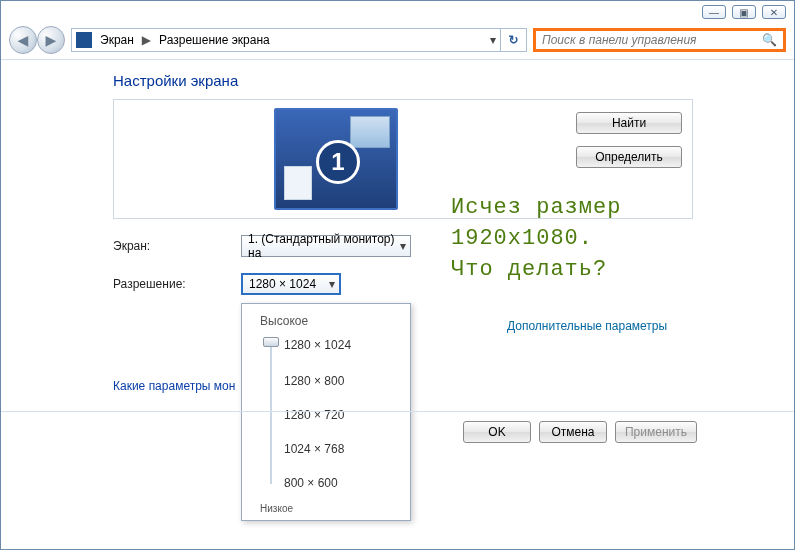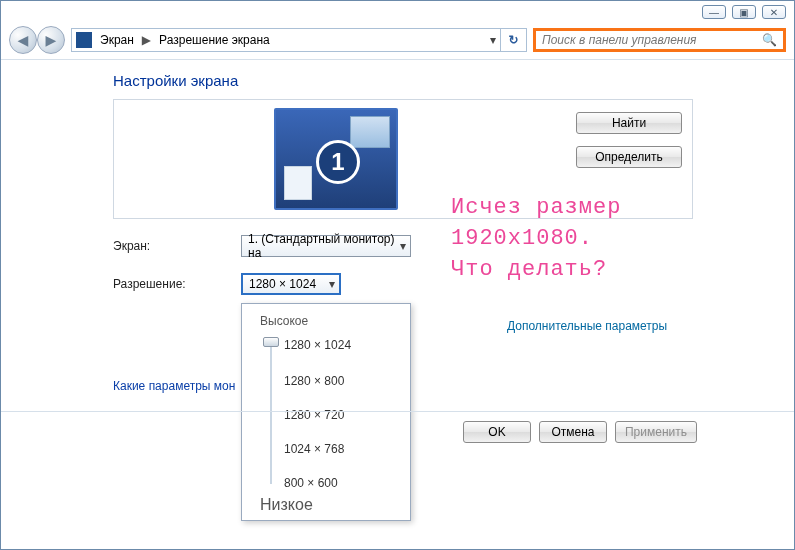--- a/index.html
+++ b/index.html
@@ -40,26 +40,26 @@
   .dropdown .arrow { position: absolute; right: 4px; color: #444; }
   .dd-display { width: 170px; }
   .dd-res { width: 100px; border: 2px solid #2b6fc4; }
   
   
   .res-popup { position: absolute; top: 302px; left: 240px; width: 170px; height: 218px; background: #fff; border: 1px solid #9aaabf; box-shadow: 2px 2px 6px rgba(0,0,0,0.2); padding: 10px 10px 23px 18px; color: #555; }
   .res-popup .hi { font-size: 12px; margin-bottom: 6px; }
   .res-track { position: absolute; left: 28px; top: 38px; width: 2px; height: 142px; background: #c9d6e3; }
   .res-thumb { position: absolute; left: 21px; top: 33px; width: 16px; height: 10px; background: linear-gradient(#fdfdfd,#cdd8e2); border: 1px solid #8a97a6; border-radius: 2px; }
   .res-tick { position: absolute; left: 42px; font-size: 12px; color: #333; white-space: nowrap; }
-  .res-popup .lo { position: absolute; bottom: 6px; left: 18px; font-size: 16px; }
+  .res-popup .lo { position: absolute; bottom: 6px; left: 18px; font-size: 10px; }
   
   .links { margin-top: 70px; }
   .link { color: #0a3fa8; font-size: 12px; margin-bottom: 8px; cursor: default; display: inline-block; }
   
-  .annotation { position: absolute; left: 450px; top: 192px; color: #ec4899; font-family: "Courier New", monospace; font-size: 22px; line-height: 1.4; letter-spacing: 1px; white-space: pre; }
+  .annotation { position: absolute; left: 450px; top: 192px; color: #4d7c0f; font-family: "Courier New", monospace; font-size: 22px; line-height: 1.4; letter-spacing: 1px; white-space: pre; }
   .advlink { position: absolute; left: 506px; top: 318px; color: #0369a1; font-size: 12px; cursor: default; }
   
   .bottom-divider { position: absolute; left: 0; right: 0; top: 410px; height: 1px; background: #d6e0ea; }
   .bottom-btns { position: absolute; left: 462px; top: 420px; display: flex; gap: 8px; }
   .bottom-btns .winbtn { width: 68px; }
   .winbtn.disabled { color: #8e8e8e; }
 </style>
 </head>
 <body>
 

